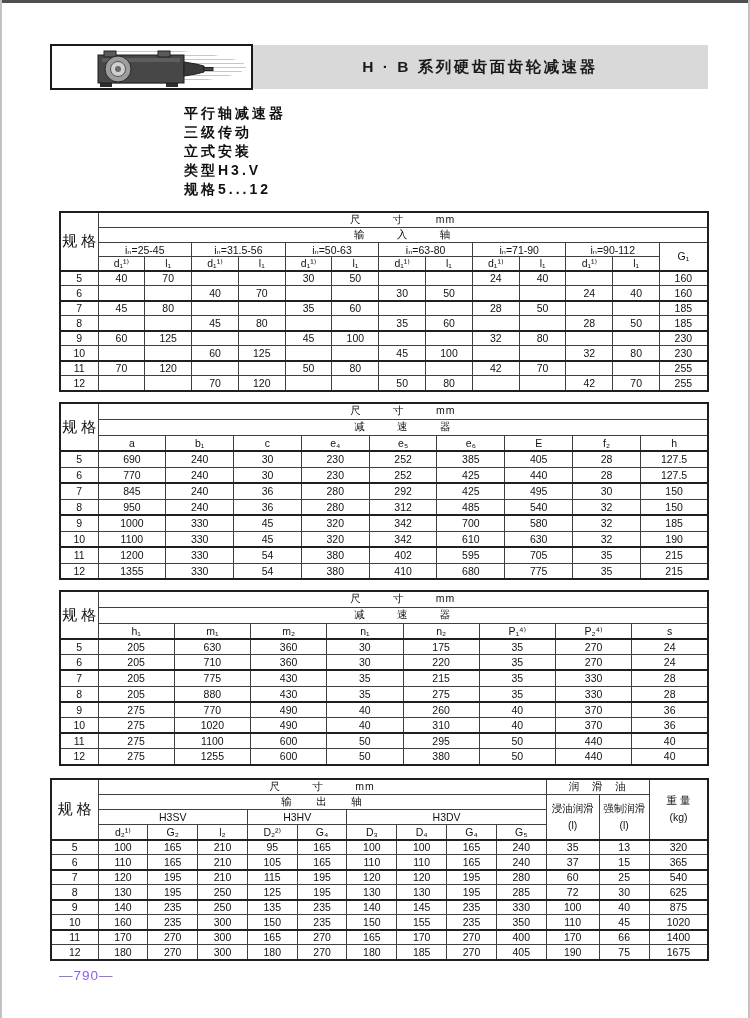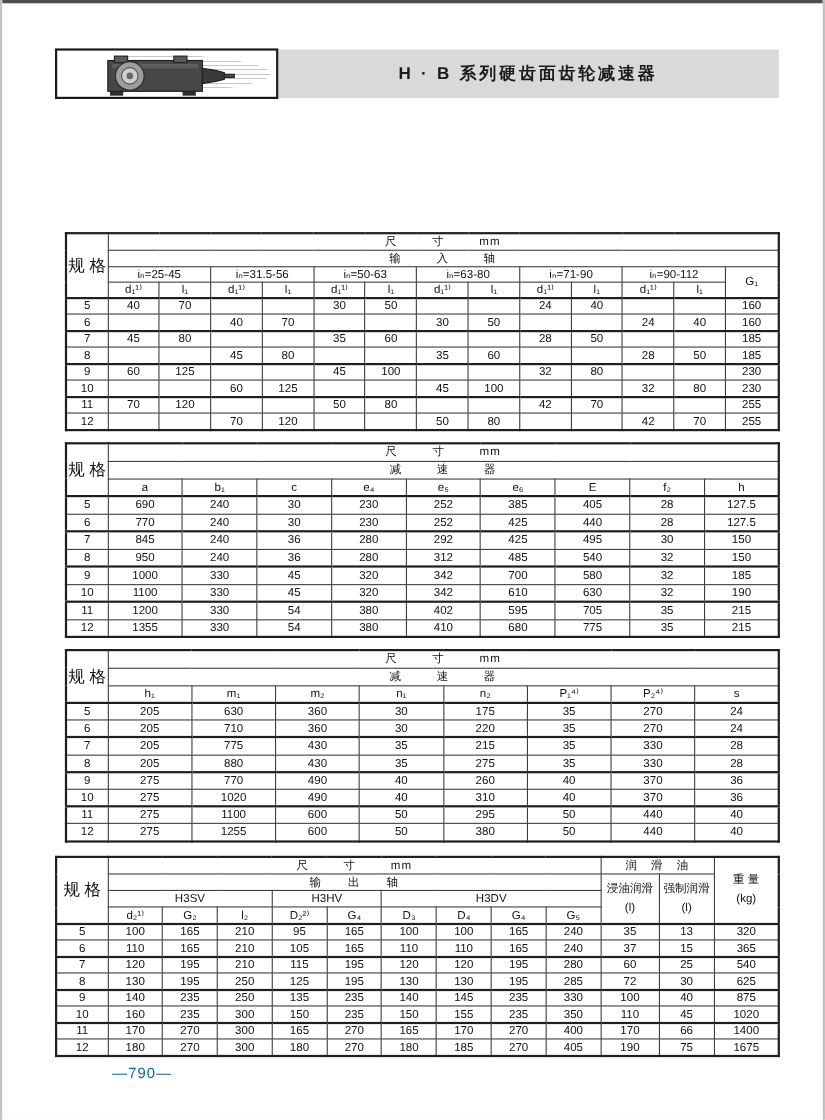--- a/index.html
+++ b/index.html
@@ -38,21 +38,21 @@
 
   #t1{left:57px;top:211px;width:648px;}
   #t1 thead tr{height:14px;} #t1 tbody tr{height:15px;}
   #t2{left:57px;top:402px;width:648px;}
   #t2 thead tr{height:16px;} #t2 tbody tr{height:16px;}
   #t3{left:57px;top:590px;width:648px;}
   #t3 thead tr{height:16px;} #t3 tbody tr{height:15.7px;}
   #t4{left:48px;top:778px;width:657px;}
   #t4 thead tr{height:15px;} #t4 tbody tr{height:15px;}
 
-  .footer{position:absolute;left:57px;top:968px;font-size:13.5px;letter-spacing:1px;color:#0369a1;margin-left:43px;}
+  .footer{position:absolute;left:57px;top:968px;font-size:13.5px;letter-spacing:1px;color:#8b5cf6;}
 </style>
 </head>
 <body>
 
 <div class="page">
   <div class="scan-top"></div>
 
   <div class="band">
     <span class="title">H · B 系列硬齿面齿轮减速器</span>
   </div>
@@ -66,20 +66,27 @@
       <rect x="70" y="2" width="12" height="6" fill="#5a5a5a" stroke="#222"></rect>
       <rect x="14" y="9" width="78" height="4" fill="#5e5e5e"></rect>
       <circle cx="30" cy="20" r="13" fill="#9d9d9d" stroke="#2a2a2a"></circle>
       <circle cx="30" cy="20" r="7.5" fill="#cfcfcf" stroke="#555"></circle>
       <circle cx="30" cy="20" r="3" fill="#6a6a6a"></circle>
       <polygon points="96,13 108,15 116,17 116,23 108,25 96,27" fill="#3a3a3a" stroke="#1f1f1f"></polygon>
       <rect x="116" y="18.5" width="9" height="3" fill="#4a4a4a" stroke="#222"></rect>
     </svg>
   </div>
 
+  <div class="intro">
+    <div>平行轴减速器</div>
+    <div>三级传动</div>
+    <div>立式安装</div>
+    <div>类型H3.V</div>
+    <div>规格5...12</div>
+  </div>
 
   <table class="t" id="t1">
     <colgroup>
       <col style="width:38px">
       <col style="width:46.8px">
         <col style="width:46.8px">
         <col style="width:46.8px">
         <col style="width:46.8px">
       <col style="width:46.8px">
         <col style="width:46.8px">

